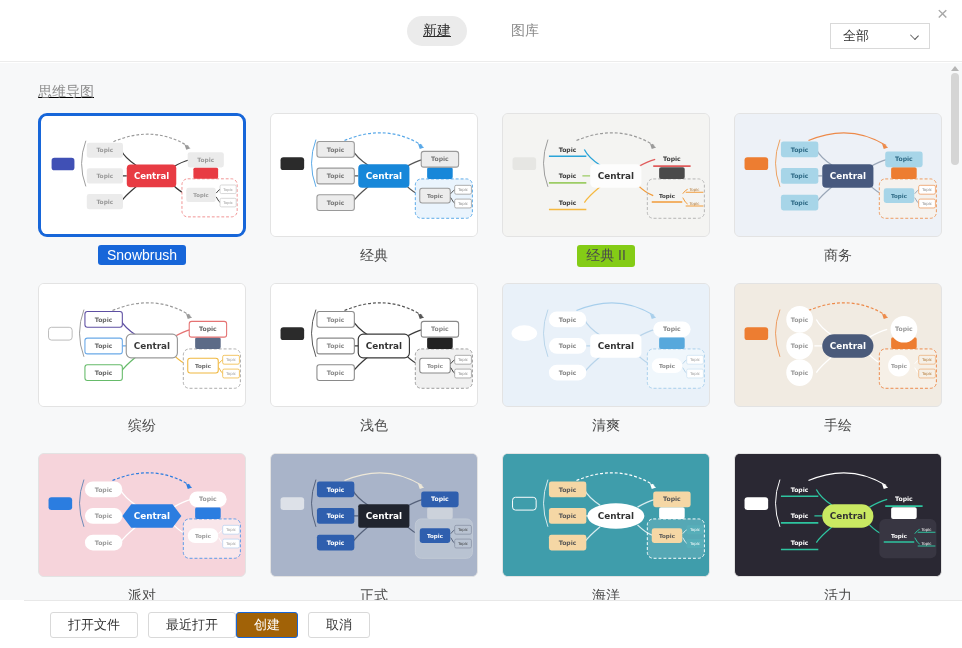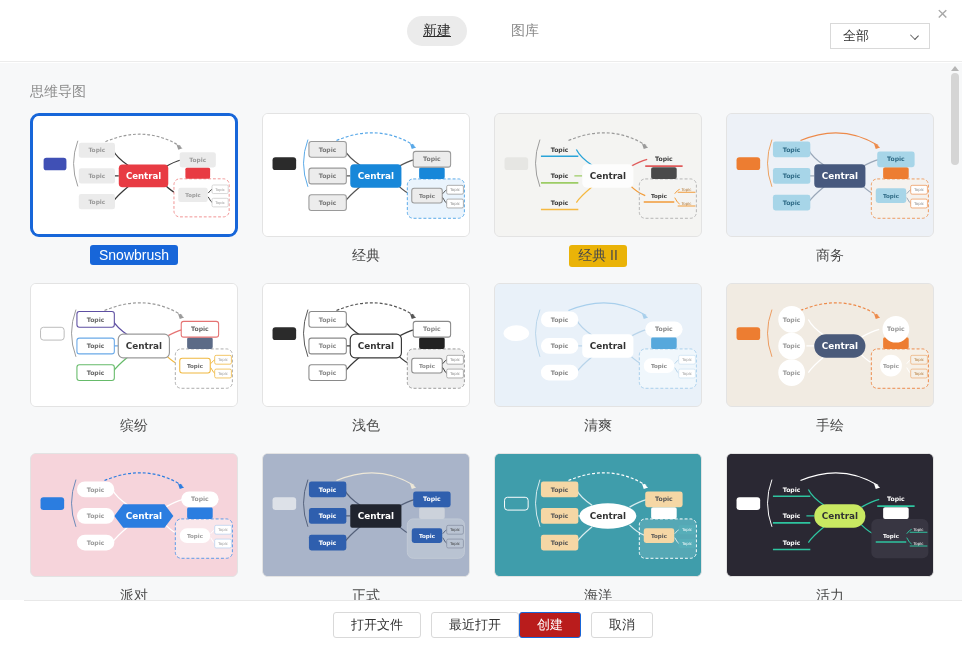--- a/index.html
+++ b/index.html
@@ -33,63 +33,63 @@
     transform: rotate(45deg) scaleY(0.8);
   }
   .close-x {
     position: absolute; right: 14px; top: 4px; font-size: 19px; color: #a8a8a8;
     cursor: pointer; line-height: 1;
   }
 
   
   .content {
     position: absolute; top: 63px; bottom: 48px; left: 0; right: 0;
-    background: #f7f8f9; padding: 20px 30px 0 30px; overflow: hidden;
+    background: #f7f8f9; padding: 20px 30px 0 38px; overflow: hidden; text-decoration: underline;
   }
   .section-title { font-size: 14px; color: #8c8c8c; margin-bottom: 12px; }
   .grid {
     display: grid; grid-template-columns: repeat(4, 208px);
     column-gap: 24px; row-gap: 16px;
   }
   .card { width: 208px; cursor: pointer; }
   .thumb {
     width: 208px; height: 124px; border: 1px solid #e3e3e3; border-radius: 6px;
     overflow: hidden; background: #fff;
   }
   .card.selected .thumb { border: 3px solid #1766d9; border-radius: 9px; }
   .thumb svg { display: block; width: 100%; height: 100%; font-family: "DejaVu Sans", sans-serif; }
   .label-row { text-align: center; margin-top: 8px; height: 22px; font-size: 14px; color: #4a4a4a; }
   .label-row span { display: inline-block; padding: 2px 9px; border-radius: 3px; }
   .card.selected .label-row span { background: #1766d9; color: #fff; }
-  .card.highlight .label-row span { background: #eab308; }
+  .card.highlight .label-row span { background: #84cc16; }
 
   
   .scrollbar { position: absolute; right: 2px; top: 64px; width: 10px; height: 534px; }
   .scroll-up {
     width: 0; height: 0; margin: 2px auto 2px auto;
     border-left: 4px solid transparent; border-right: 4px solid transparent;
     border-bottom: 5px solid #b5b5b5;
   }
   .scroll-thumb { width: 8px; height: 92px; margin: 0 auto; background: #d5d5d5; border-radius: 4px; }
 
   
   .footer {
     position: absolute; bottom: 0; left: 0; right: 0; height: 48px;
     background: #fff; border-top: 1px solid #e8e8e8;
-    display: flex; align-items: center; justify-content: center;
+    display: flex; align-items: center; justify-content: flex-start;
     padding: 0 26px;
     margin-left: 24px;
   }
   .footer .group { display: flex; gap: 10px; }
   .btn {
     height: 26px; padding: 0 17px; font-size: 13px; color: #333;
     background: #fff; border: 1px solid #d9d9d9; border-radius: 3px; cursor: pointer;
     font-family: inherit;
   }
-  .btn.primary { background: #b91c1c; border-color: #1766d9; color: #fff; }
+  .btn.primary { background: #a16207; border-color: #1766d9; color: #fff; }
 </style>
 </head>
 <body>
 
 <div class="dialog">
 
   <div class="topbar">
     <div class="tabs">
       <div class="tab active">新建</div>
       <div class="tab">图库</div>

